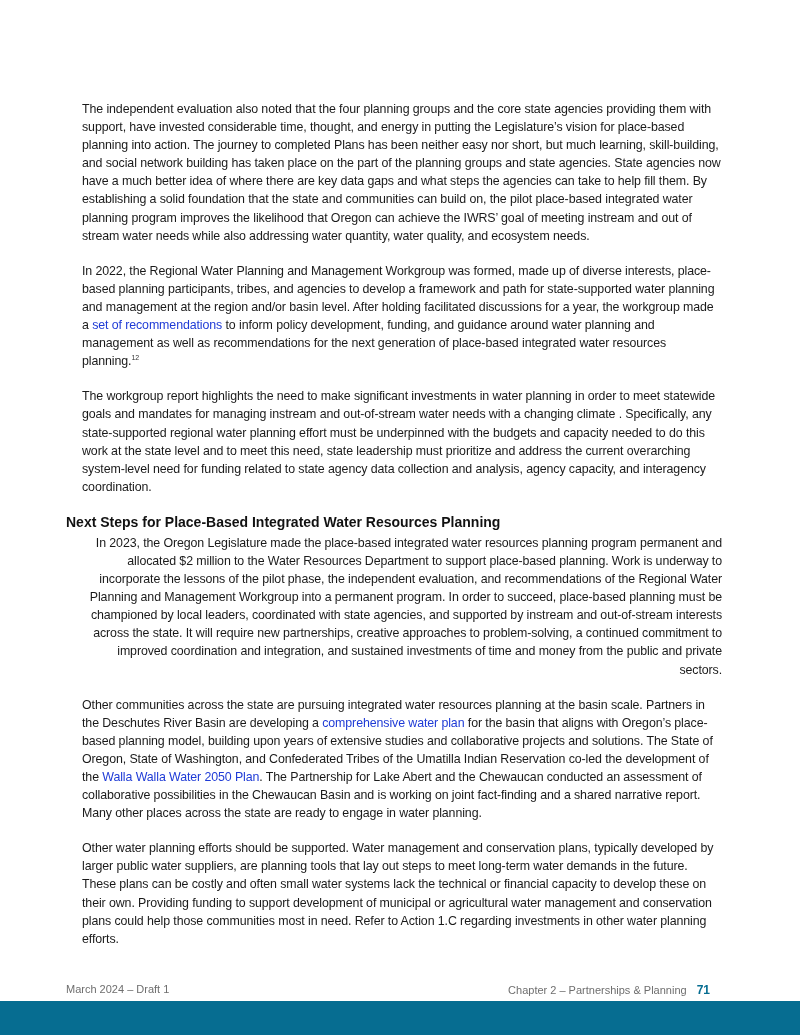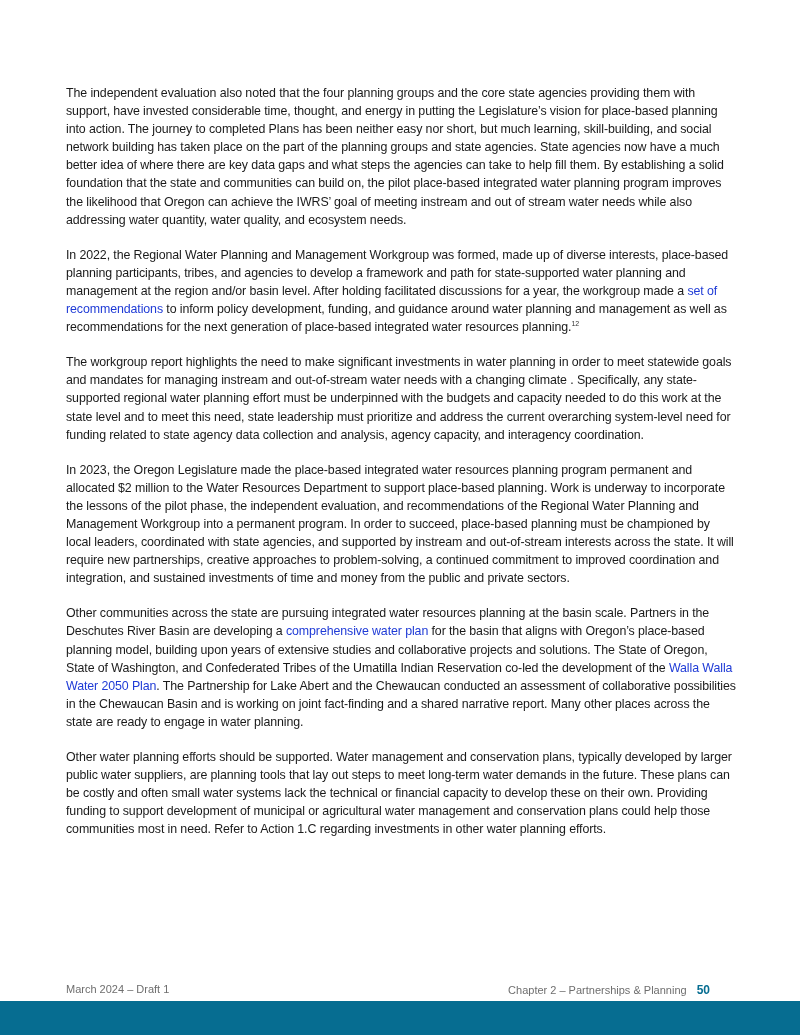--- a/index.html
+++ b/index.html
@@ -6,21 +6,21 @@
   body {
     width: 800px; height: 1035px; position: relative; overflow: hidden;
     background: #ffffff;
     font-family: "Liberation Sans", sans-serif;
     color: #1a1a1a;
   }
   .content {
     position: absolute; left: 66px; top: 84px; width: 672px;
   }
   p {
-    margin: 0; font-size: 12.4px; line-height: 18.1px; letter-spacing: -0.1px;
+    margin: 16px; font-size: 12.4px; line-height: 18.1px; letter-spacing: -0.1px;
   }
   p + p, p.gap { margin-top: 17px; }
   h2 {
     margin: 17px 0 3px 0; font-size: 14px; font-weight: bold; line-height: 18px; color: #111;
   }
   h2 + p { margin-top: 0; text-align: right; }
   a.link { color: #1f3bd6; text-decoration: none; }
   sup { font-size: 7px; vertical-align: super; line-height: 0; color: #333; }
   .footer {
     position: absolute; left: 66px; right: 90px; top: 983px; height: 14px;
@@ -36,24 +36,25 @@
 </head>
 <body>
 
 <div class="content">
   <p>The independent evaluation also noted that the four planning groups and the core state agencies providing them with support, have invested considerable time, thought, and energy in putting the Legislature’s vision for place-based planning into action. The journey to completed Plans has been neither easy nor short, but much learning, skill-building, and social network building has taken place on the part of the planning groups and state agencies. State agencies now have a much better idea of where there are key data gaps and what steps the agencies can take to help fill them. By establishing a solid foundation that the state and communities can build on, the pilot place-based integrated water planning program improves the likelihood that Oregon can achieve the IWRS’ goal of meeting instream and out of stream water needs while also addressing water quantity, water quality, and ecosystem needs.</p>
 
   <p><span>In 2022, the Regional Water Planning and Management Workgroup was formed, made up of diverse interests, place-based planning participants, tribes, and agencies to develop a framework and path for state-supported water planning and management at the region and/or basin level. After holding facilitated discussions for a year, the workgroup made a </span><a class="link">set of recommendations</a><span> to inform policy development, funding, and guidance around water planning and management as well as recommendations for the next generation of place-based integrated water resources planning.</span><sup>12</sup></p>
 
   <p>The workgroup report highlights the need to make significant investments in water planning in order to meet statewide goals and mandates for managing instream and out-of-stream water needs with a changing climate . Specifically, any state-supported regional water planning effort must be underpinned with the budgets and capacity needed to do this work at the state level and to meet this need, state leadership must prioritize and address the current overarching system-level need for funding related to state agency data collection and analysis, agency capacity, and interagency coordination.</p>
 
+  <h2>Next Steps for Place-Based Integrated Water Resources Planning</h2>
   <p>In 2023, the Oregon Legislature made the place-based integrated water resources planning program permanent and allocated $2 million to the Water Resources Department to support place-based planning. Work is underway to incorporate the lessons of the pilot phase, the independent evaluation, and recommendations of the Regional Water Planning and Management Workgroup into a permanent program.  In order to succeed, place-based planning must be championed by local leaders, coordinated with state agencies, and supported by instream and out-of-stream interests across the state. It will require new partnerships, creative approaches to problem-solving, a continued commitment to improved coordination and integration, and sustained investments of time and money from the public and private sectors.</p>
 
   <p><span>Other communities across the state are pursuing integrated water resources planning at the basin scale. Partners in the Deschutes River Basin are developing a </span><a class="link">comprehensive water plan</a><span> for the basin that aligns with Oregon’s place-based planning model, building upon years of extensive studies and collaborative projects and solutions. The State of Oregon, State of Washington, and Confederated Tribes of the Umatilla Indian Reservation co-led the development of the </span><a class="link">Walla Walla Water 2050 Plan</a><span>. The Partnership for Lake Abert and the Chewaucan conducted an assessment of collaborative possibilities in the Chewaucan Basin and is working on joint fact-finding and a shared narrative report. Many other places across the state are ready to engage in water planning.</span></p>
 
   <p>Other water planning efforts should be supported. Water management and conservation plans, typically developed by larger public water suppliers, are planning tools that lay out steps to meet long-term water demands in the future. These plans can be costly and often small water systems lack the technical or financial capacity to develop these on their own. Providing funding to support development of municipal or agricultural water management and conservation plans could help those communities most in need. Refer to Action 1.C regarding investments in other water planning efforts.</p>
 </div>
 
 <div class="footer">
   <span class="left">March 2024 – Draft 1</span>
-  <span class="right"><span>Chapter 2 – Partnerships &amp; Planning</span><span class="pagenum">50</span></span>
+  <span class="right"><span>Chapter 2 – Partnerships &amp; Planning</span><span class="pagenum">71</span></span>
 </div>
 <div class="band"></div>
 
 </body></html>

